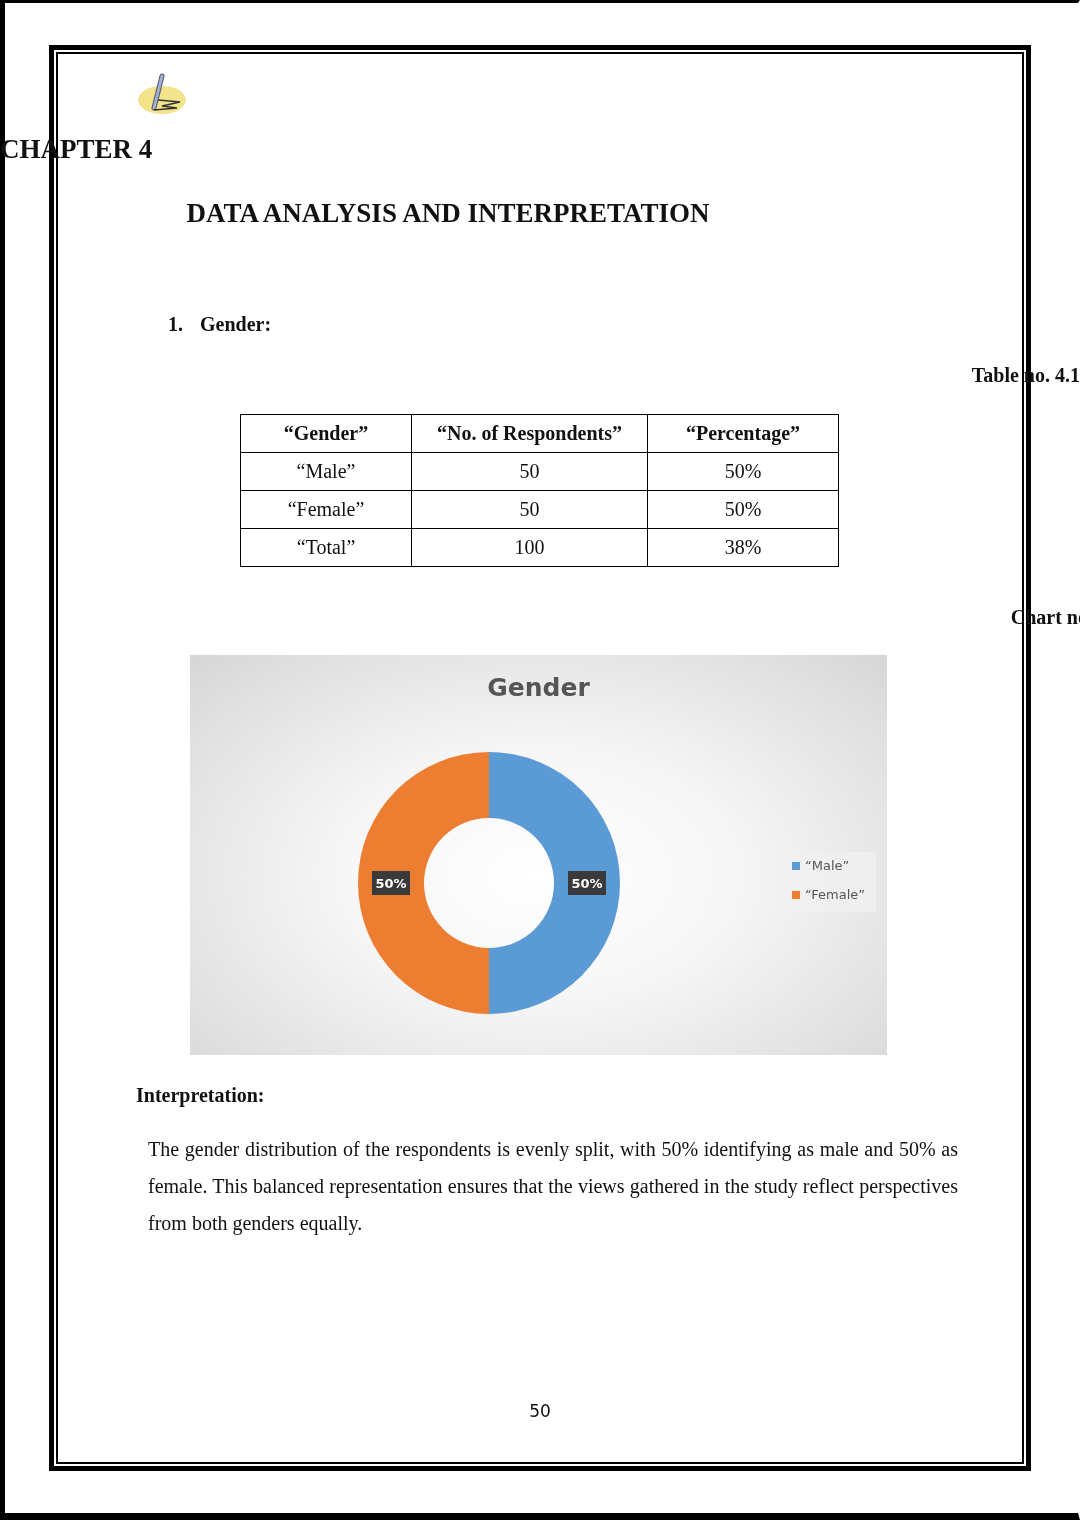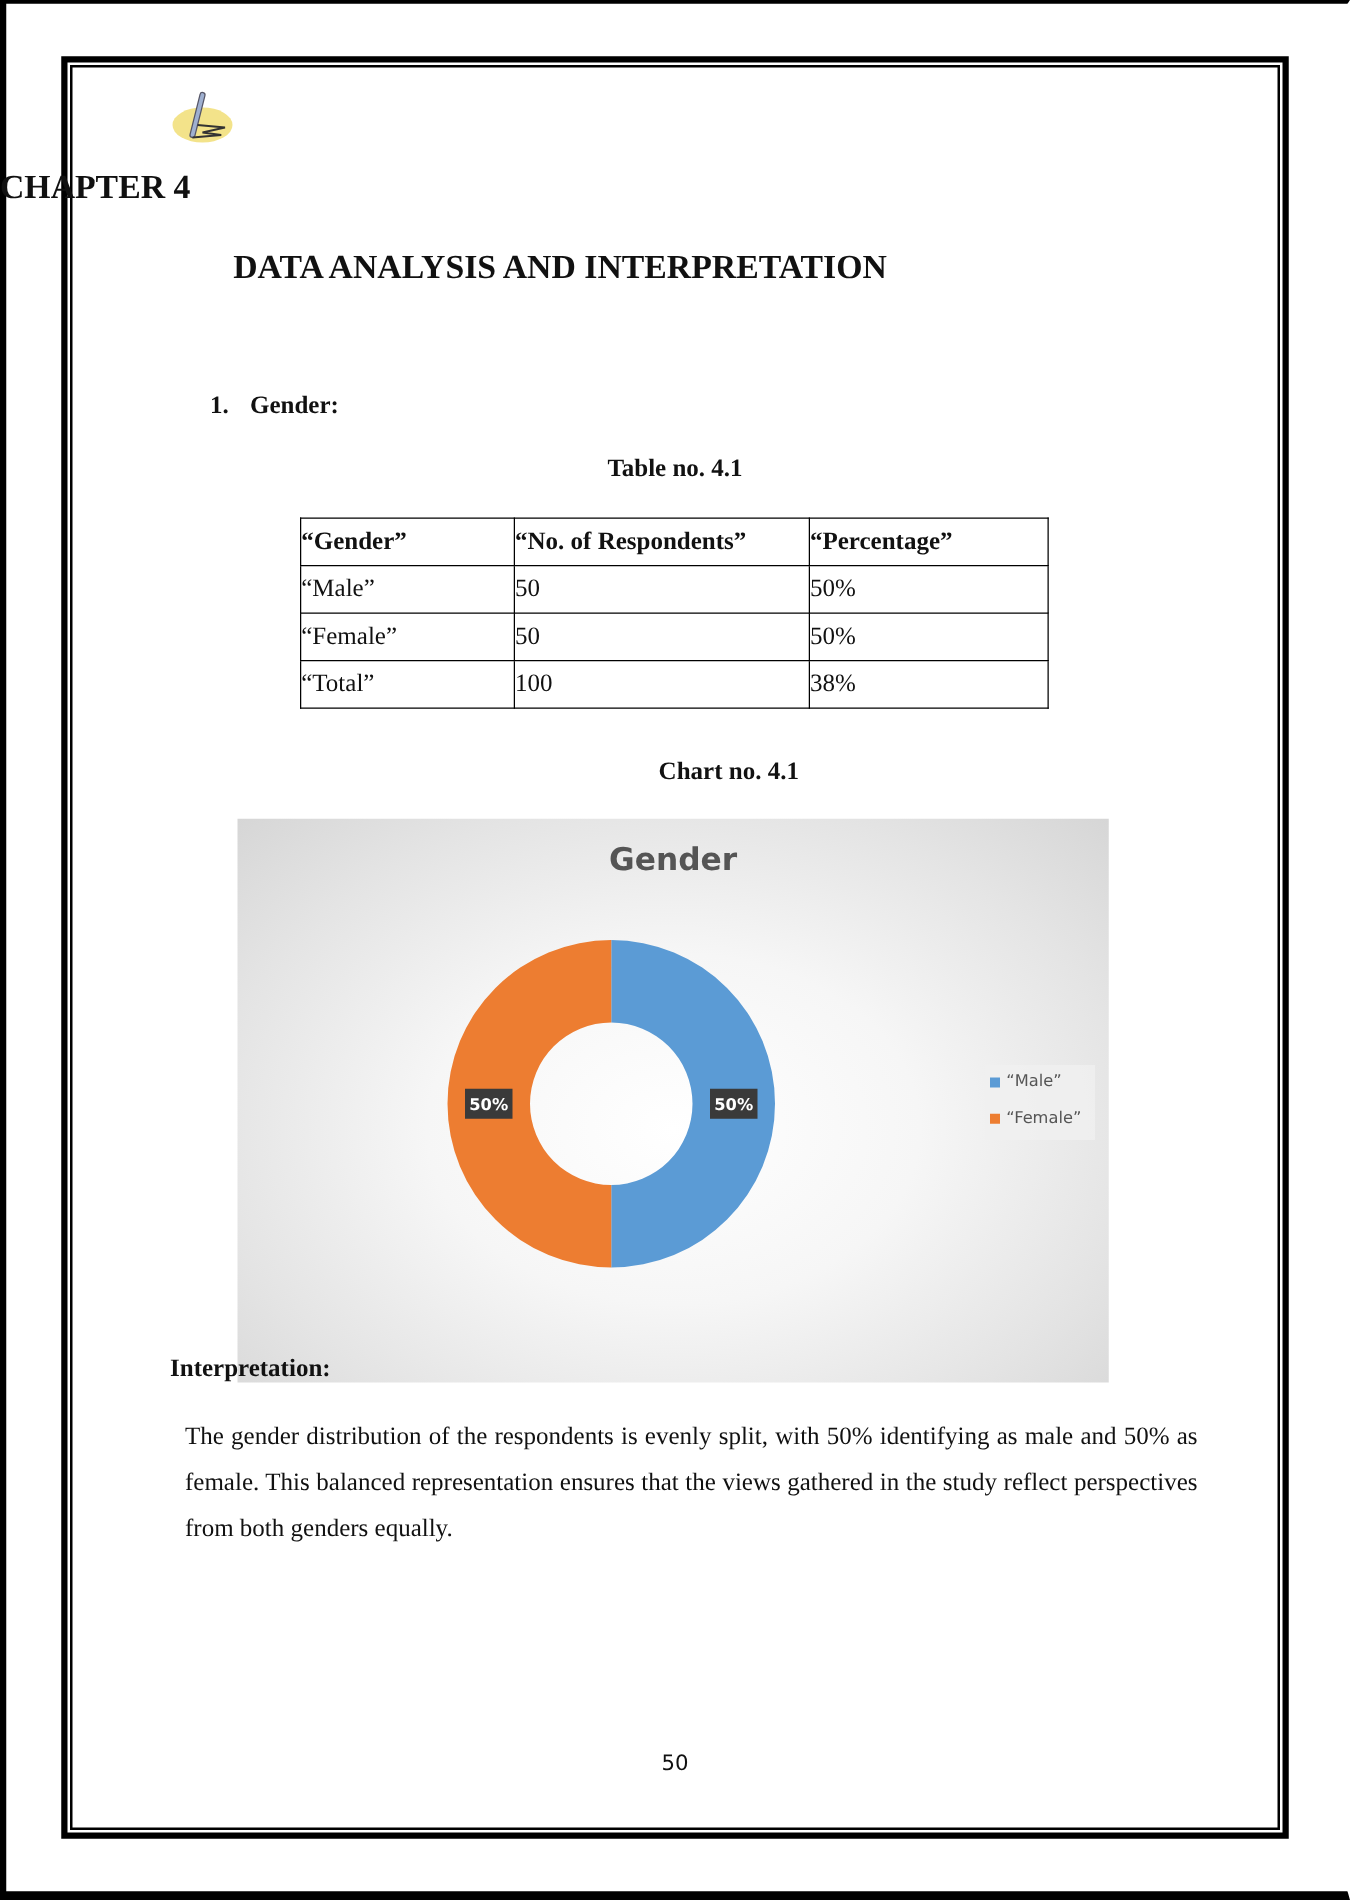--- a/index.html
+++ b/index.html
@@ -7,25 +7,25 @@
          font-family:"Liberation Serif", serif; color:#111; }
   .outer-frame { position:absolute; left:0; top:0; width:1080px; height:1520px; box-sizing:border-box;
                  border-top:3px solid #000; border-left:5px solid #000; border-bottom:7px solid #000; border-right:2px solid #fff; }
   .frame-thick { position:absolute; left:49px; top:45px; width:982px; height:1426px; box-sizing:border-box; border:5px solid #000; }
   .frame-thin { position:absolute; left:56px; top:52px; width:968px; height:1412px; box-sizing:border-box; border:2px solid #000; }
   .logo { position:absolute; left:132px; top:70px; width:60px; height:50px; }
   .chapter { position:absolute; left:0; width:901px; top:134px; text-align:left; font-weight:bold; font-size:27px; }
   .title { position:absolute; left:0; width:896px; top:198px; text-align:center; font-weight:bold; font-size:27px; }
   .section { position:absolute; left:168px; top:313px; font-weight:bold; font-size:20px; }
   .section .num { display:inline-block; width:32px; }
-  .caption { position:absolute; left:0; width:1080px; text-align:center; font-weight:bold; font-size:20px;font-family:Liberation Serif, serif; }
+  .caption { position:absolute; left:0; width:1080px; text-align:right; font-weight:bold; font-size:20px;font-family:Liberation Serif, serif; }
   table.data { position:absolute; left:240px; top:414px; border-collapse:collapse; font-size:20px; }
-  table.data td, table.data th { border:1px solid #000; height:37px; text-align:left; padding:0; }
+  table.data td, table.data th { border:1px solid #000; height:37px; text-align:center; padding:0; }
   table.data th { font-weight:bold; }
-  .chart-box { position:absolute; left:190px; top:655px; width:697px; height:451px;
+  .chart-box { position:absolute; left:190px; top:655px; width:697px; height:400px;
                background: radial-gradient(ellipse at 50% 55%, #ffffff 0%, #f6f6f6 40%, #e4e4e4 75%, #d6d6d6 100%); text-decoration: underline; }
   .chart-title { position:absolute; left:0; width:697px; top:18px; text-align:center;
                  font-family:"DejaVu Sans", sans-serif; font-weight:bold; font-size:25px; color:#555; }
   .chart-svg { position:absolute; left:0; top:0; }
   .legend { position:absolute; left:598px; top:197px; width:88px; height:60px; background:rgba(240,240,240,0.8);
             font-family:"DejaVu Sans", sans-serif; font-size:13px; color:#555; }
   .legend-item { position:absolute; left:4px; display:flex; align-items:center; }
   .legend-swatch { width:8px; height:8px; margin-right:5px; }
   .interp-head { position:absolute; left:136px; top:1084px; font-weight:bold; font-size:20px; }
   .interp-body { position:absolute; left:148px; top:1131px; width:810px; font-size:20px; line-height:37px; text-align:justify; }

